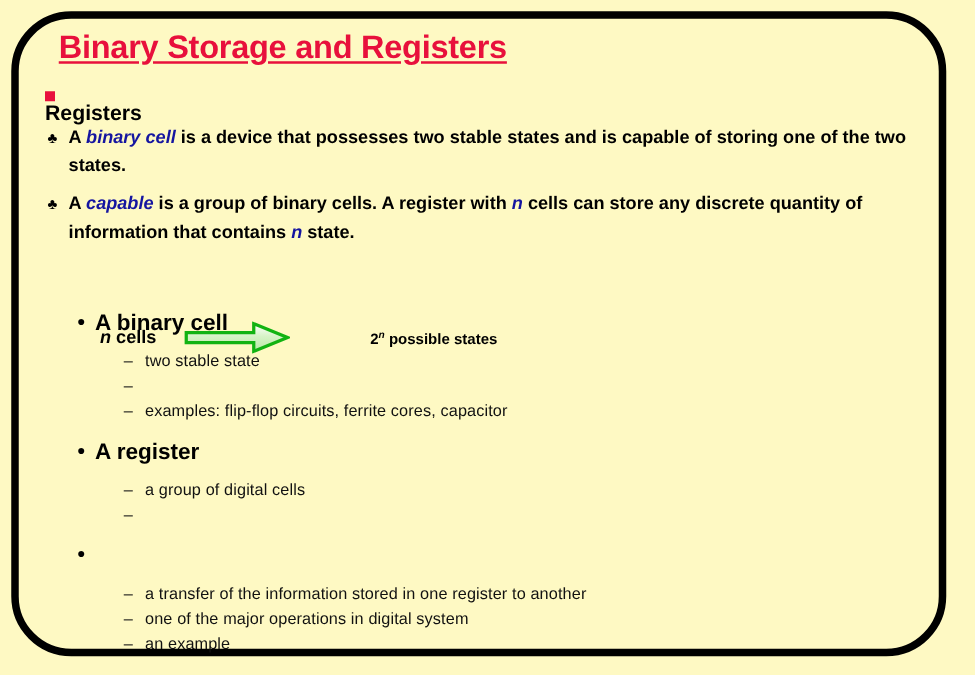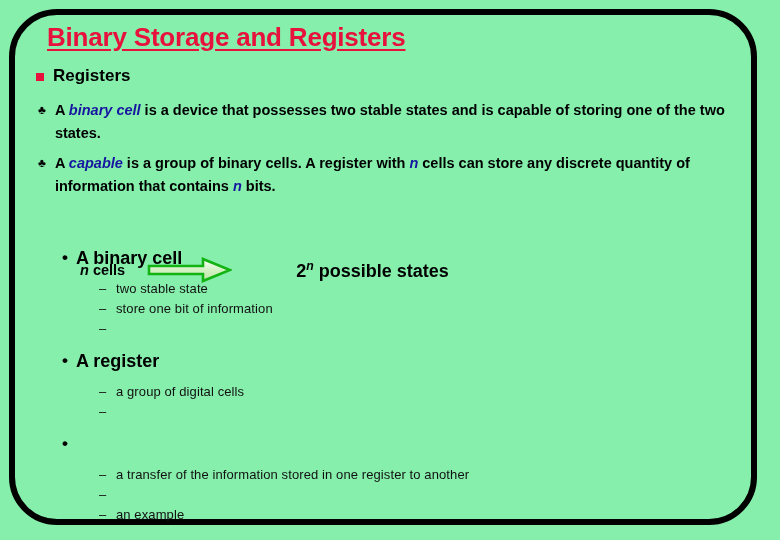--- a/index.html
+++ b/index.html
@@ -11,21 +11,21 @@
     height: 540px;
     background: #ffffff;
     font-family: "Liberation Sans", sans-serif;
     overflow: hidden;
   }
 
   #slide {
     position: relative;
     width: 780px;
     height: 540px;
-    background: #86efac;
+    background: #fef9c3;
   }
 
   
   #frame {
     position: absolute;
     left: 9px;
     top: 9px;
     width: 748px;
     height: 516px;
     border: 6px solid #000000;
@@ -118,21 +118,21 @@
     color: #000;
     white-space: nowrap;
   }
   #arrow-wrap {
     width: 85px;
     height: 26px;
     margin: 0 16px 0 22px;
     flex: none;
   }
   #states-label {
-    font-size: 18px;
+    font-size: 12px;
     font-weight: bold;
     color: #000;
     white-space: nowrap;
     margin-left: 48px;
   }
   .ital { font-style: italic; }
   .sup { font-size: 0.68em; vertical-align: super; font-style: italic; }
 
   
   #outline {
@@ -181,33 +181,33 @@
 <body>
 
 <div id="slide">
 
   <div id="frame"></div>
 
   <div id="content">
 
     <div id="title">Binary Storage and Registers</div>
 
-    <div class="lvl1" style="top:66px;">
+    <div class="lvl1" style="top:66px;flex-direction:column;">
       <span class="sq-bullet"></span>
       <span>Registers</span>
     </div>
 
     <div class="lvl2" style="top:99px;">
       <span class="club-bullet">♣</span>
       <span class="txt"><span>A </span><span class="em-blue">binary cell</span><span> is a device that possesses two stable states and is capable of storing one of the two states.</span></span>
     </div>
 
     <div class="lvl2" style="top:152px;">
       <span class="club-bullet">♣</span>
-      <span class="txt"><span>A </span><span class="em-blue">capable</span><span> is a group of binary cells. A register with </span><span class="em-blue">n</span><span> cells can store any discrete quantity of information that contains </span><span class="em-blue">n</span><span> bits.</span></span>
+      <span class="txt"><span>A </span><span class="em-blue">capable</span><span> is a group of binary cells. A register with </span><span class="em-blue">n</span><span> cells can store any discrete quantity of information that contains </span><span class="em-blue">n</span><span> state.</span></span>
     </div>
 
     <div id="arrow-row">
       <span id="ncells-label"><span class="ital">n</span><span> cells</span></span>
 
       <span id="arrow-wrap">
         <svg width="85" height="26" viewBox="0 0 85 26" xmlns="http://www.w3.org/2000/svg">
           <defs>
             <linearGradient id="arrGrad" x1="0" y1="0" x2="0" y2="1">
               <stop offset="0%" stop-color="#ffffff"></stop>
@@ -228,24 +228,24 @@
         <span class="dot-bullet">•</span>
         <span>A binary cell</span>
       </div>
       <div class="gap-a"></div>
       <div class="out2">
         <span class="dash-bullet">–</span>
         <span>two stable state</span>
       </div>
       <div class="out2">
         <span class="dash-bullet">–</span>
-        <span>store one bit of information</span>
-      </div>
-      <div class="out2">
-        <span class="dash-bullet">–</span>
+      </div>
+      <div class="out2">
+        <span class="dash-bullet">–</span>
+        <span>examples: flip-flop circuits, ferrite cores, capacitor</span>
       </div>
 
       <div class="gap-b"></div>
 
       <div class="out1">
         <span class="dot-bullet">•</span>
         <span>A register</span>
       </div>
       <div class="gap-a"></div>
       <div class="out2">
@@ -261,20 +261,21 @@
       <div class="out1">
         <span class="dot-bullet">•</span>
       </div>
       <div class="gap-a"></div>
       <div class="out2">
         <span class="dash-bullet">–</span>
         <span>a transfer of the information stored in one register to another</span>
       </div>
       <div class="out2">
         <span class="dash-bullet">–</span>
+        <span>one of the major operations in digital system</span>
       </div>
       <div class="out2">
         <span class="dash-bullet">–</span>
         <span>an example</span>
       </div>
 
     </div>
 
   </div>
 </div>

